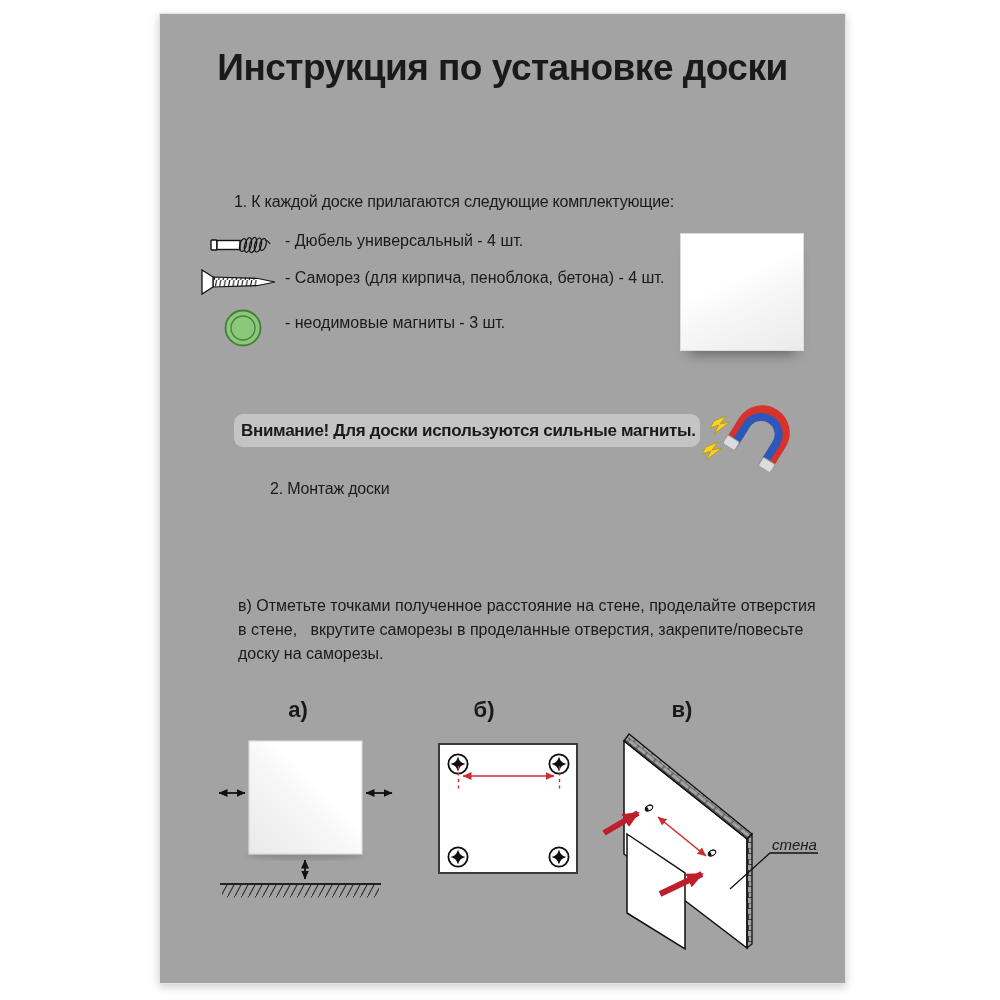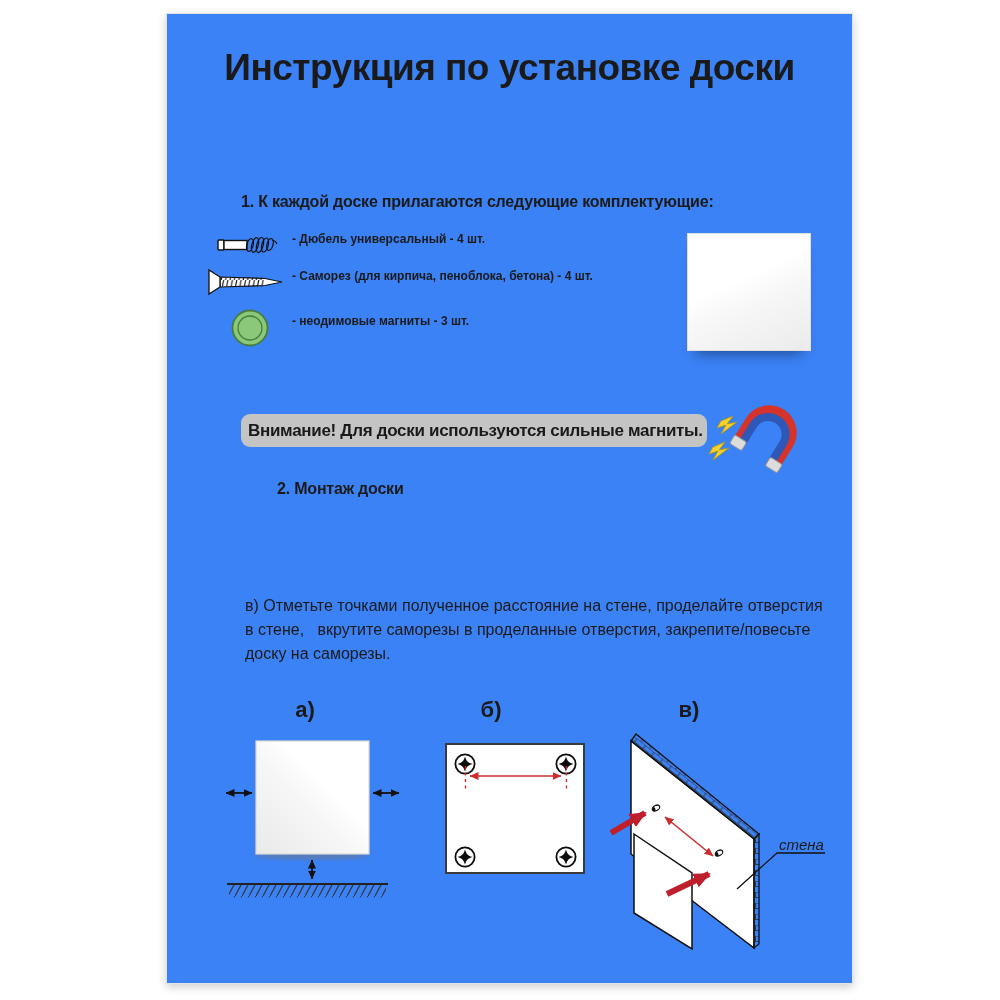--- a/index.html
+++ b/index.html
@@ -1,24 +1,24 @@
 <!DOCTYPE html>
 <html><head>
 <meta charset="utf-8">
 <style>
   html,body{margin:0;padding:0;background:#ffffff;width:1000px;height:1000px;
     font-family:"Liberation Sans",sans-serif;color:#1a1a1a;}
-  .page{position:absolute;left:166px;top:13px;width:685px;height:969px;background:#3b82f6;
+  .page{position:absolute;left:159px;top:13px;width:685px;height:969px;background:#a3a3a3;
     border:1px solid #e3e3e3;box-shadow:0 3px 9px rgba(0,0,0,.2);overflow:hidden;}
   .abs{position:absolute;}
   .title{left:0;top:33px;width:100%;text-align:center;font-size:37px;font-weight:700;
     letter-spacing:-0.5px;white-space:nowrap;}
   .subtitle{left:0;top:102px;width:100%;text-align:center;font-size:16.5px;}
-  .s-heading{font-weight:700;font-size:16px;white-space:nowrap;letter-spacing:-0.2px;}
-  .item-label{font-size:12px;white-space:nowrap;font-weight:bold;}
+  .s-heading{font-weight:400;font-size:16px;white-space:nowrap;letter-spacing:-0.2px;}
+  .item-label{font-size:16px;white-space:nowrap;}
   .board-thumb{left:520px;top:219px;width:122px;height:116px;border:1px solid #dedede;
     background:linear-gradient(335deg,#ebebeb 0%,#f7f7f7 42%,#ffffff 60%);
     box-shadow:0 11px 13px -9px rgba(0,0,0,.45);}
   .warning-bar{left:74px;top:400px;width:466px;height:33px;background:#c4c4c4;
     font-weight:700;font-size:17px;line-height:33px;padding-left:7px;box-sizing:border-box;
     white-space:nowrap;letter-spacing:-0.3px;border-radius:9px;}
   .step{font-size:16px;white-space:nowrap;}
   .step-multi{font-size:16px;line-height:24px;white-space:pre-wrap;width:590px;}
   .diag-label{font-weight:700;font-size:22px;transform:translateX(-50%);top:683px;}
   .wall-caption{left:612px;top:822px;font-size:15px;font-style:italic;}

